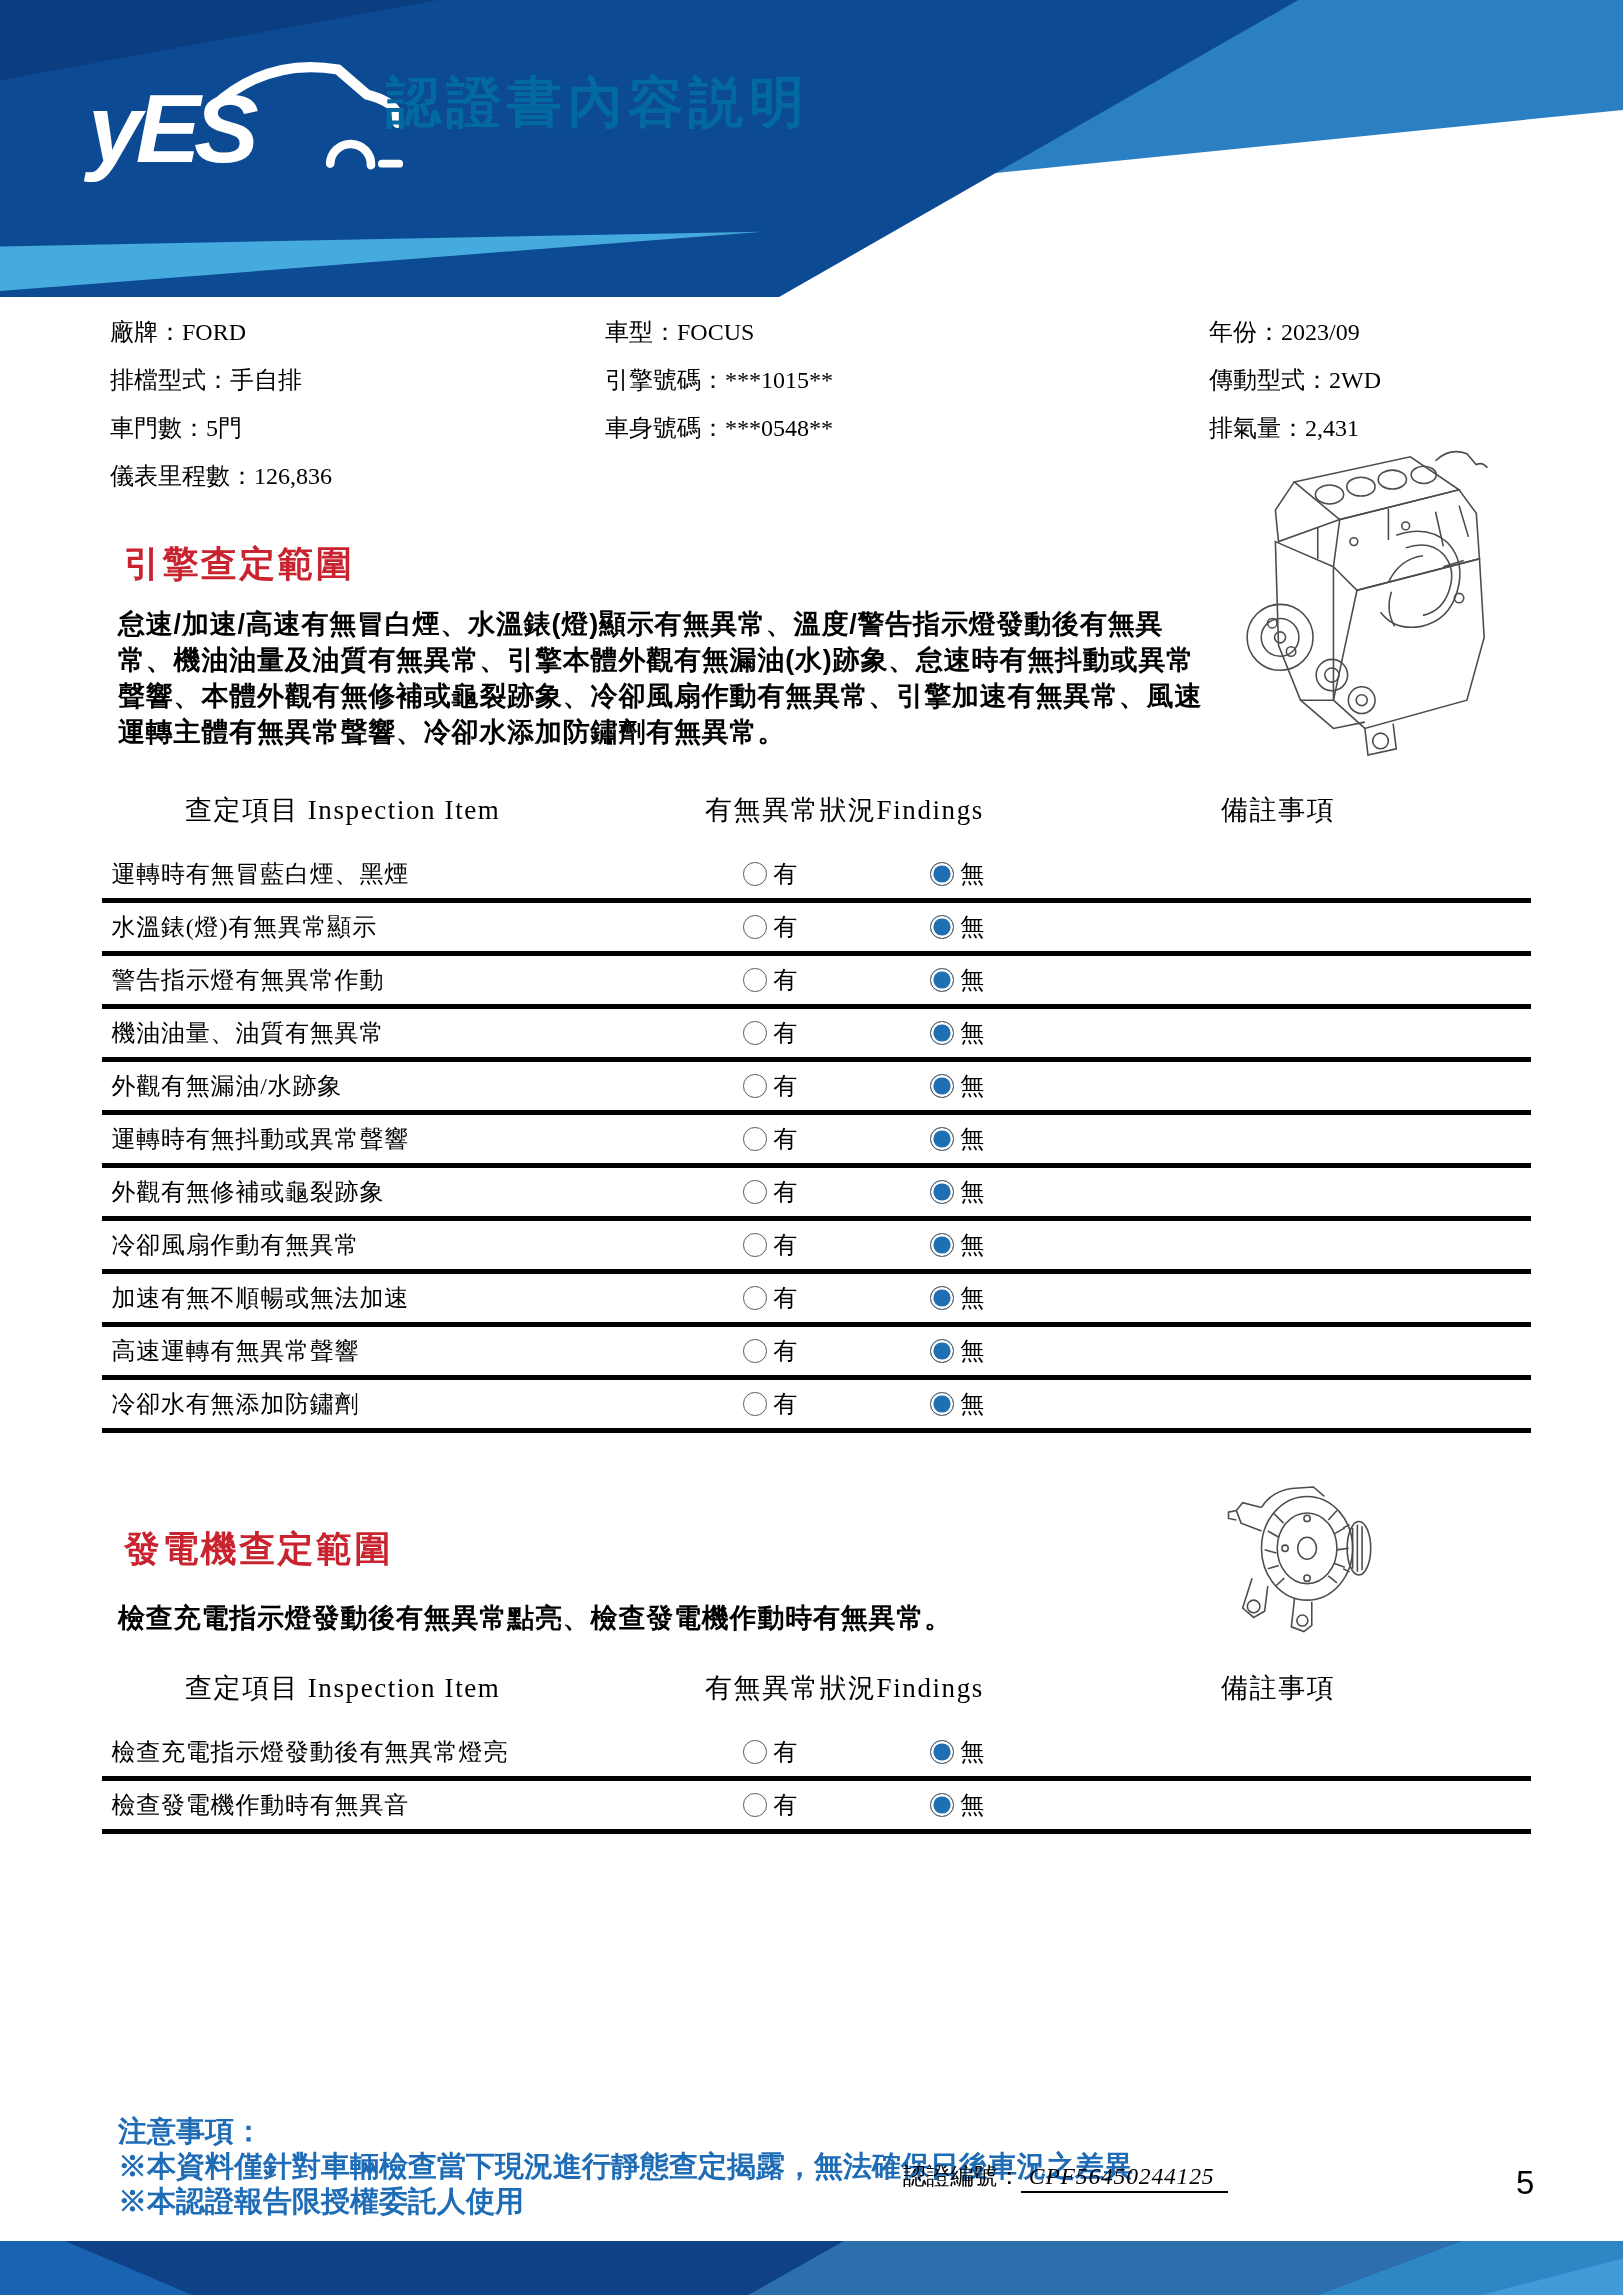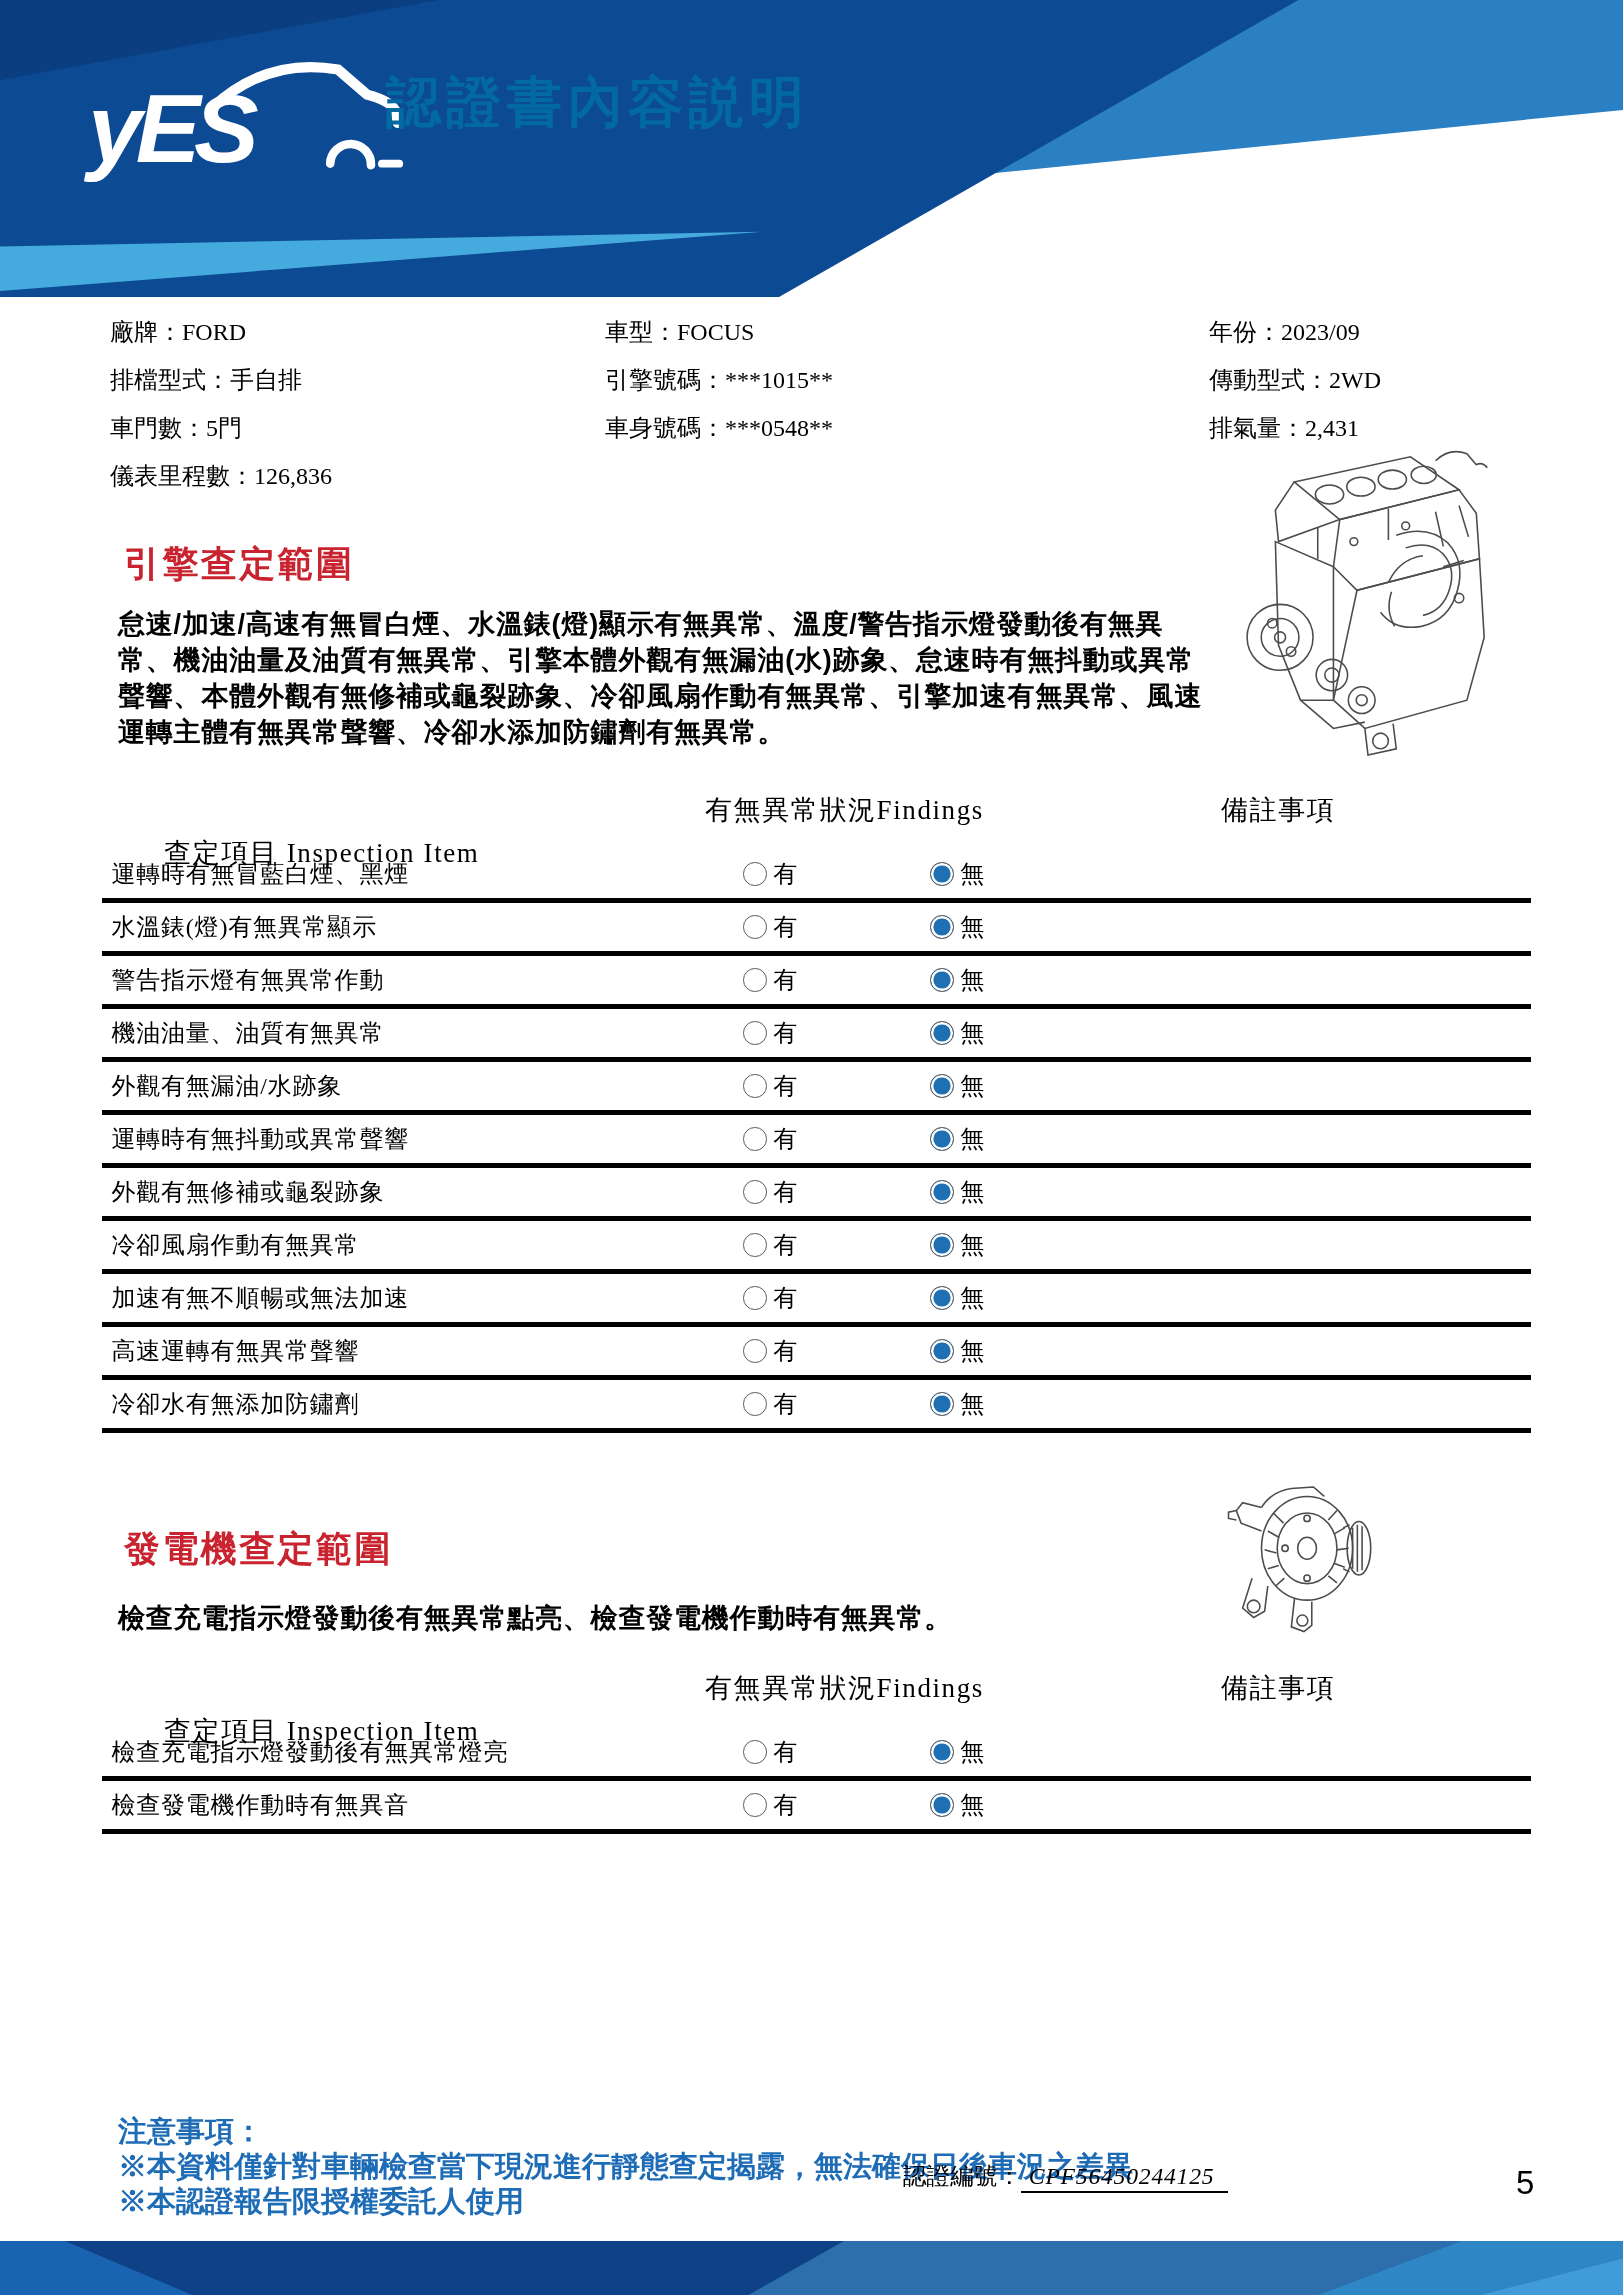--- a/index.html
+++ b/index.html
@@ -30,21 +30,21 @@
   .info { position:absolute; left:110px; top:308px; width:1414px; font-family:"Liberation Serif",serif; font-size:24px; }
   .info .col { position:absolute; top:0; }
   .info .c1 { left:0; }  .info .c2 { left:495px; } .info .c3 { left:1099px; }
   .info .line { height:48px; line-height:48px; white-space:nowrap; }
   
   .sec-title { position:absolute; left:124px; color:#c8232f; font-weight:900; font-size:36px; letter-spacing:2.4px; }
   .sec-para  { position:absolute; left:118px; width:1099px; font-weight:700; font-size:27px; line-height:36px; letter-spacing:0.8px; }
   
   .t-head { position:absolute; width:1429px; left:102px; font-family:"Liberation Serif",serif; font-size:27px; letter-spacing:1.6px; }
   .t-head span { position:absolute; white-space:nowrap; }
-  .t-head .h1 { left:62px;margin-top:43px; }  .t-head .h2 { left:603px; } .t-head .h3 { left:1119px; }
+  .t-head .h1 { left:83px; }  .t-head .h2 { left:603px; } .t-head .h3 { left:1119px; }
   .t-body { position:absolute; left:102px; width:1429px; }
   .t-row {
     display:grid; grid-template-columns:632px 187px 1fr; align-items:center;
     height:53px; border-bottom:5.5px solid #000; padding-left:9.4px;
     font-family:"Liberation Serif",serif; font-size:24px; letter-spacing:0.8px;
   }
   .opt { display:flex; align-items:center; gap:6.3px; }
   .radio {
     width:23.6px; height:23.6px; border-radius:50%;
     border:1.6px solid #5a5a5a; background:#fff; display:inline-block; flex:none;

